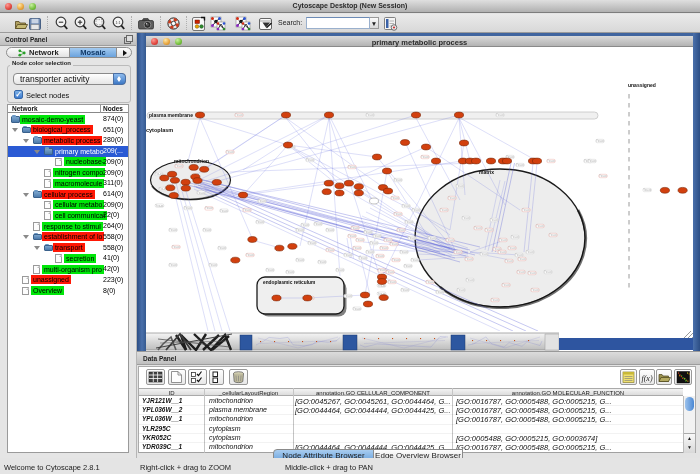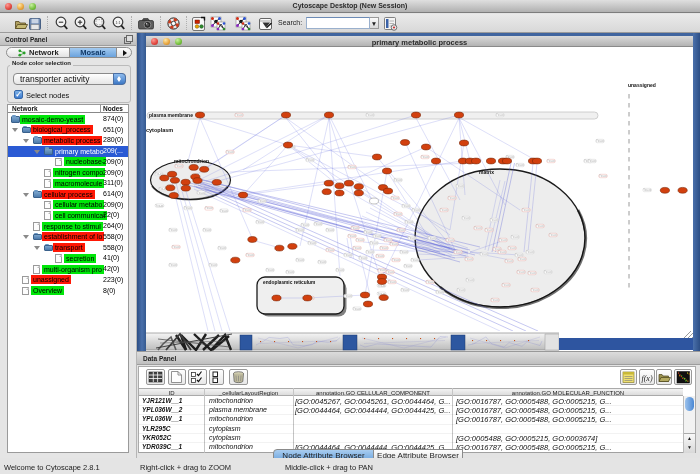--- a/index.html
+++ b/index.html
@@ -1101,21 +1101,21 @@
           </div>
         </div>
       <div id="dpscroll" style="position:absolute;left:544px;top:29px;width:12px;height:57px;border-left:1px solid #bbb;background:#f2f2f2;">
         <div style="position:absolute;left:1px;top:1px;width:9px;height:14px;border-radius:4.5px;background:linear-gradient(90deg,#9cc2ec,#4a88d4);"></div>
         <div style="position:absolute;left:0px;bottom:0px;width:11px;height:20px;background:linear-gradient(#f8f8f8,#d8d8d8);border-top:1px solid #aaa;font-size:5px;text-align:center;color:#222;line-height:9px;">▲<br>▼</div>
       </div>
     </div>
   </div>
 
   <div class="btab abs" id="btab1">Node Attribute Browser</div>
-  <div class="btab abs" id="btab2">Edge Attribute Browser</div>
+  <div class="btab abs" id="btab2">Edge Overview Browser</div>
   <div class="btab abs" id="btab3">Network Attribute Browser</div>
 
   <div id="status" class="abs">
     <span style="left:4px;">Welcome to Cytoscape 2.8.1</span>
     <span style="left:140px;">Right-click + drag to ZOOM</span>
     <span style="left:285px;">Middle-click + drag to PAN</span>
   </div>
 </div>
 
 </body></html>

